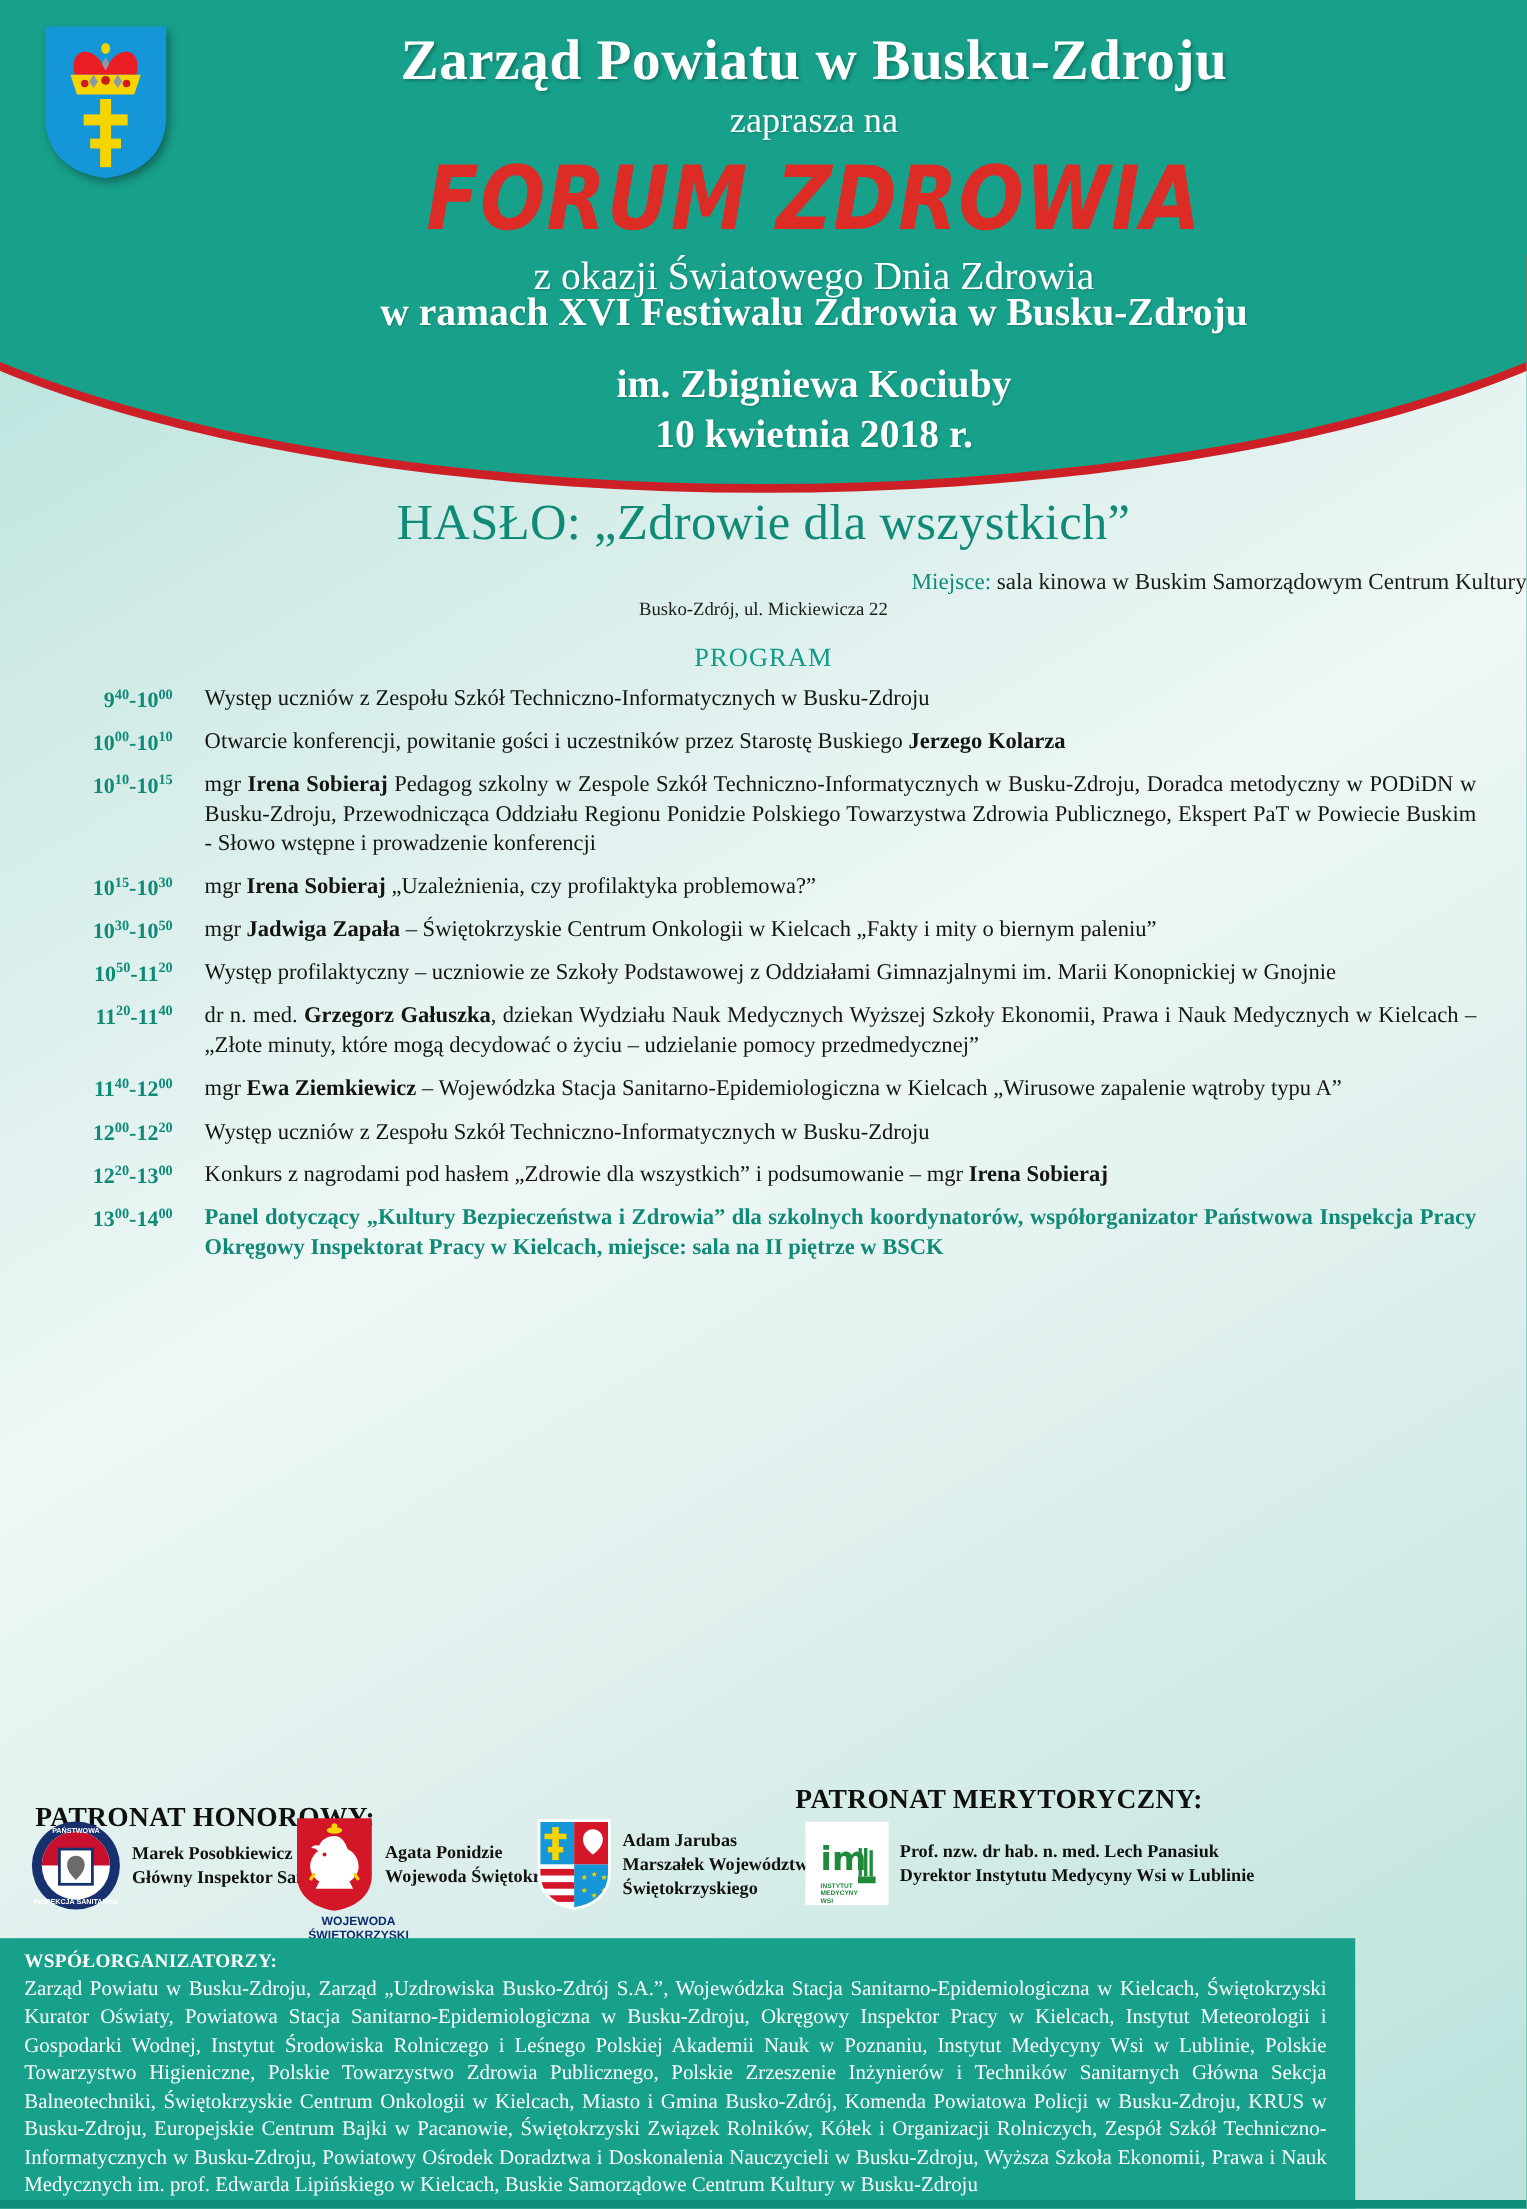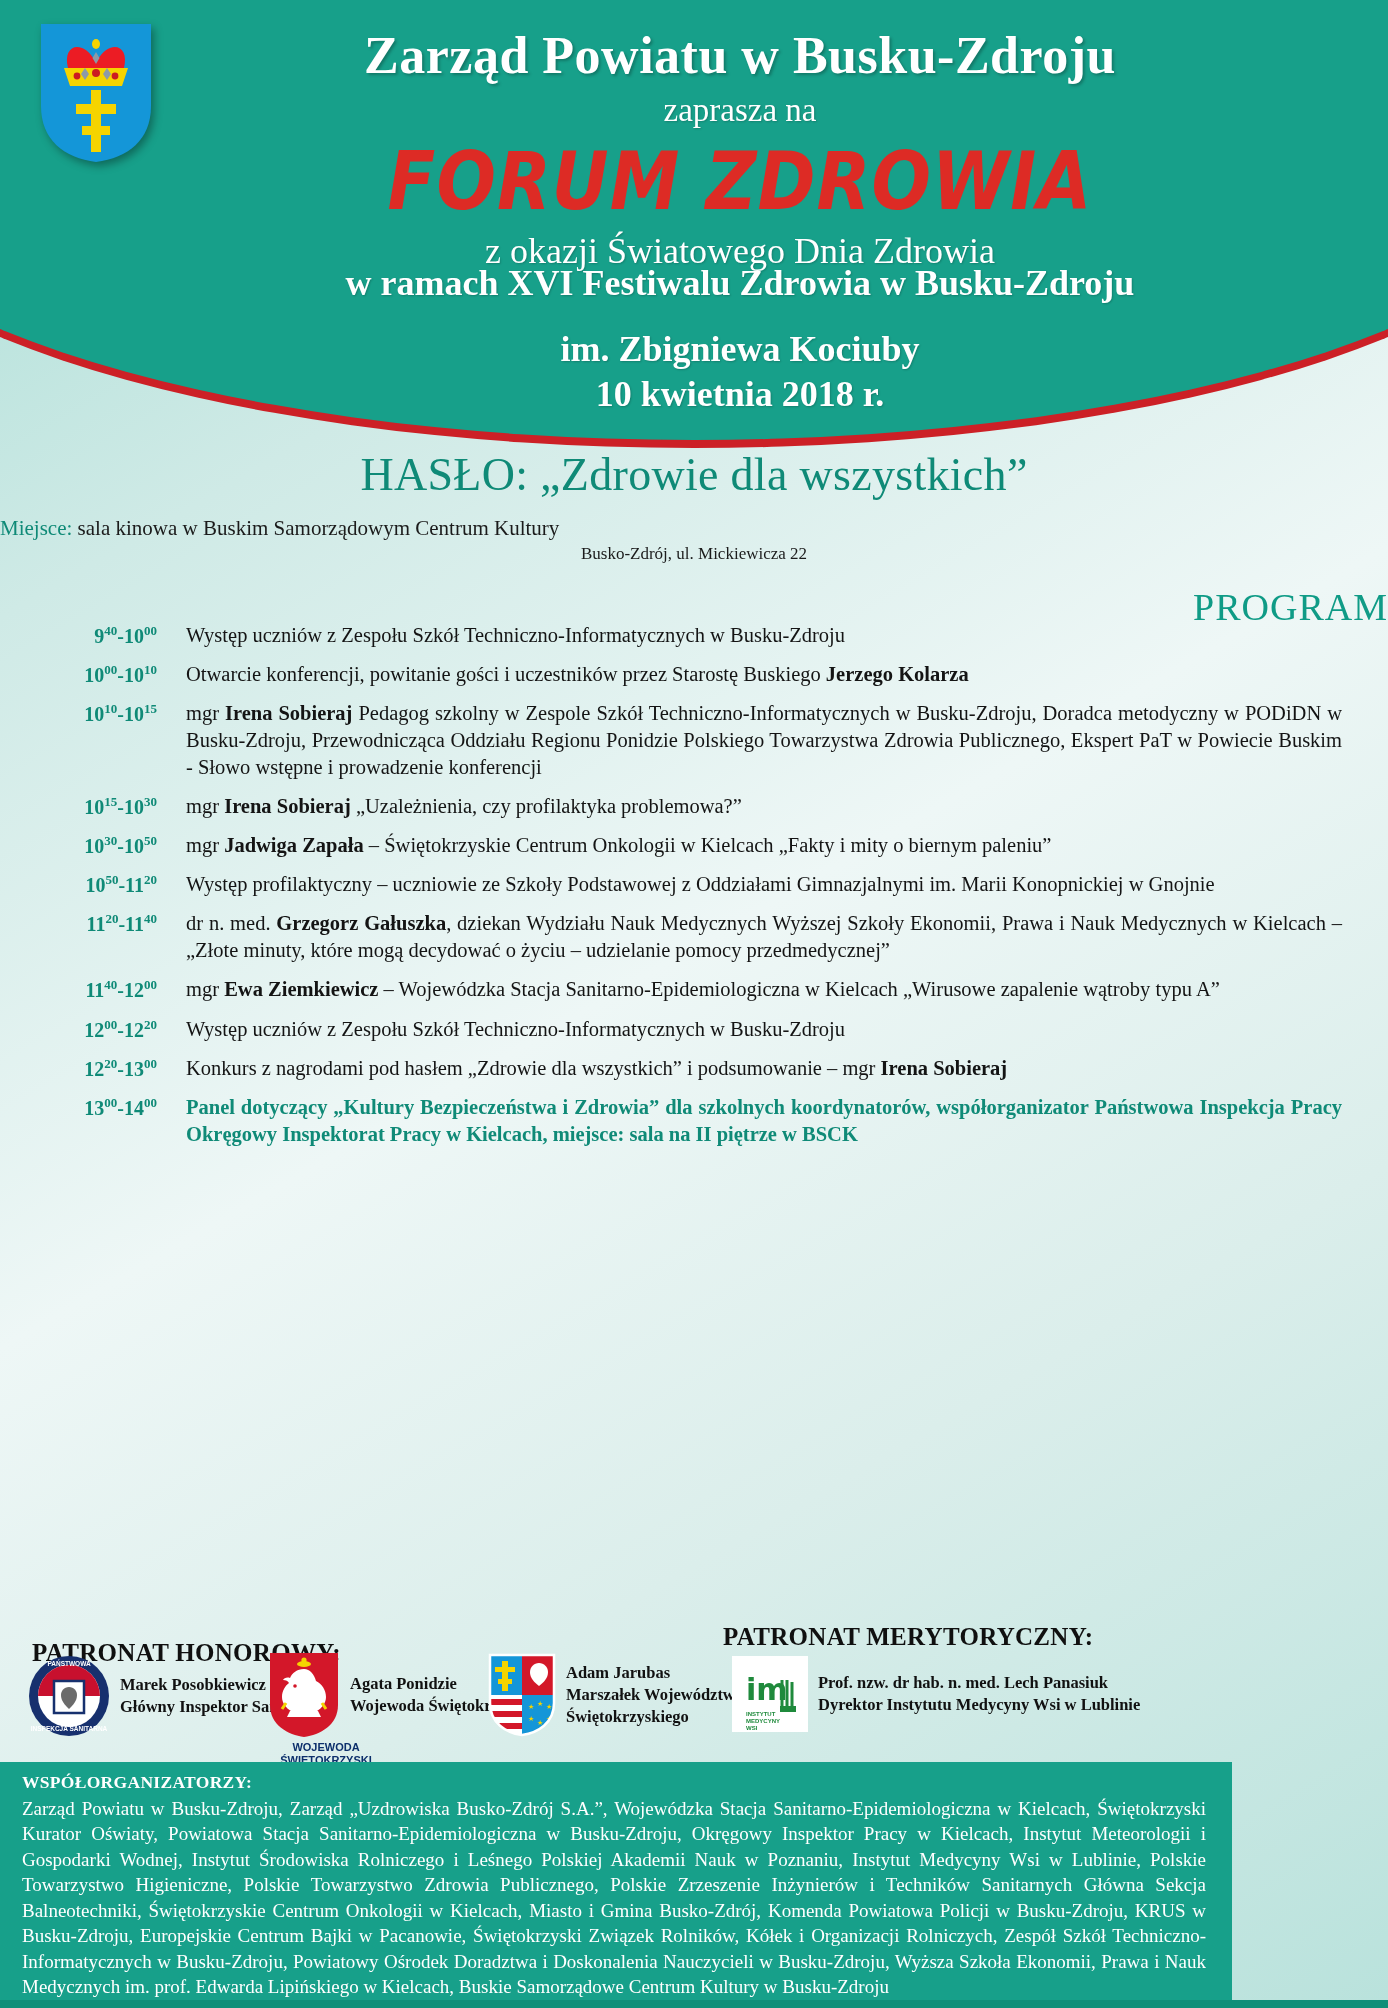--- a/index.html
+++ b/index.html
@@ -98,31 +98,31 @@
   
   .motto{
     position:absolute; top:448px; left:0; width:1388px;
     text-align:center;
     color:#0f8a77;
     font-size:46px;
     letter-spacing:.3px;
   }
   .venue1{
     position:absolute; top:516px; left:0; width:1388px;
-    text-align:left; font-size:21px; color:#1b1b1b;font-family:Liberation Serif, serif;
+    text-align:right; font-size:21px; color:#1b1b1b;font-family:Liberation Serif, serif;
   }
   .venue1 .lbl{ color:#0f8a77; }
   .venue2{
     position:absolute; top:544px; left:0; width:1388px;
     text-align:center; font-size:17px; color:#1b1b1b;
   }
 
   .program-title{
     position:absolute; top:585px; left:0; width:1388px;
-    text-align:right; color:#0f9b86; font-size:38px; letter-spacing:1px;
+    text-align:center; color:#0f9b86; font-size:24px; letter-spacing:1px;
   }
 
   
   .schedule{
     position:absolute; top:622px; left:52px; width:1290px;
   }
   .row{
     display:flex;
     align-items:flex-start;
     margin-bottom:12px;

